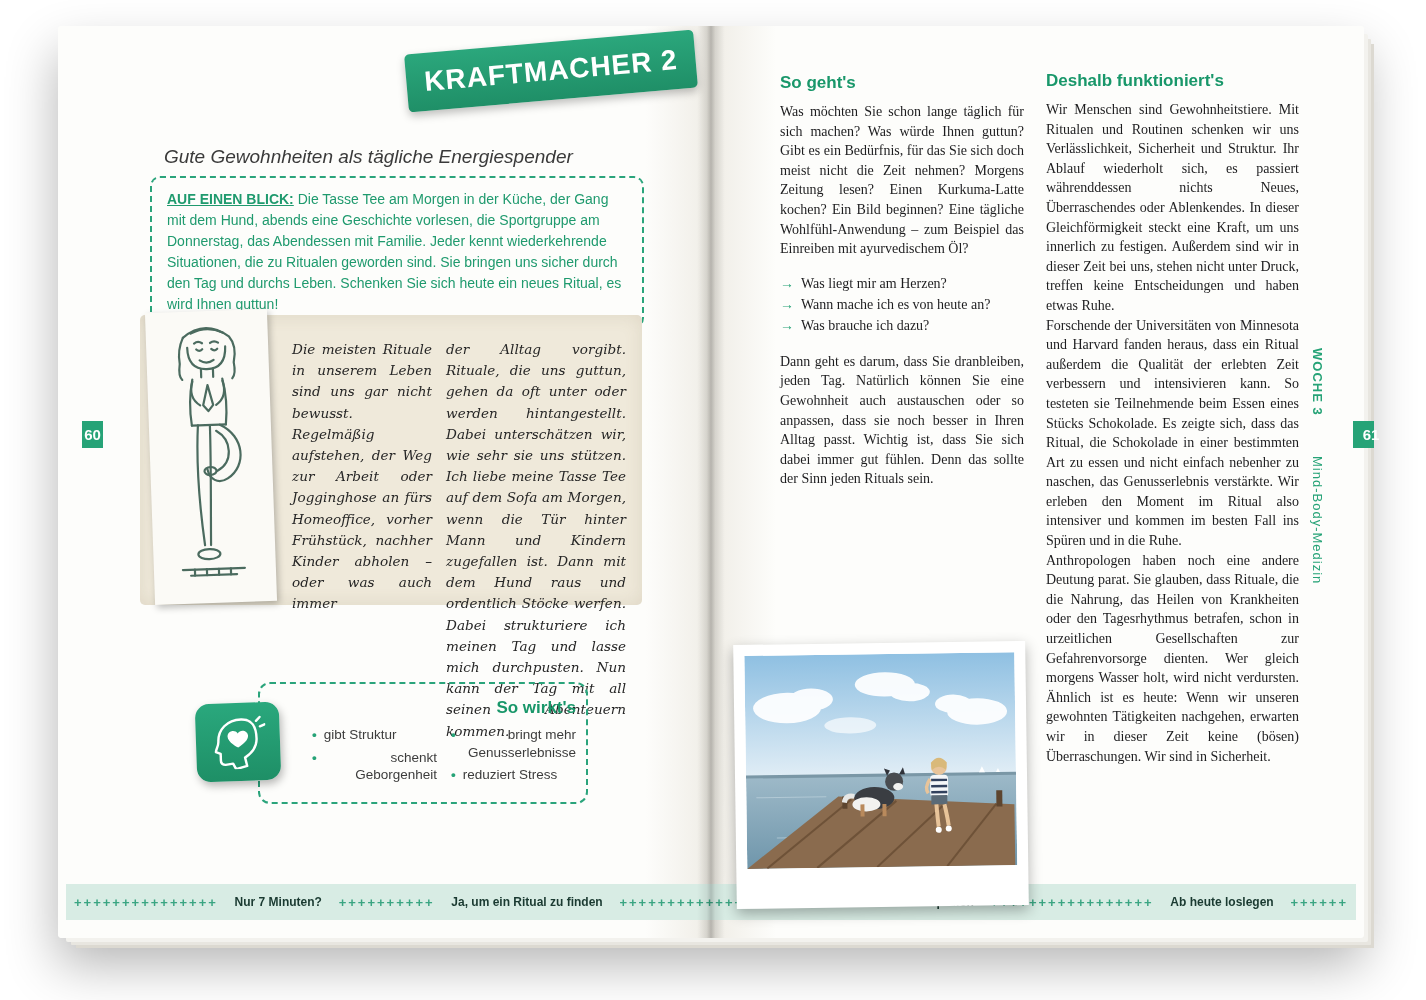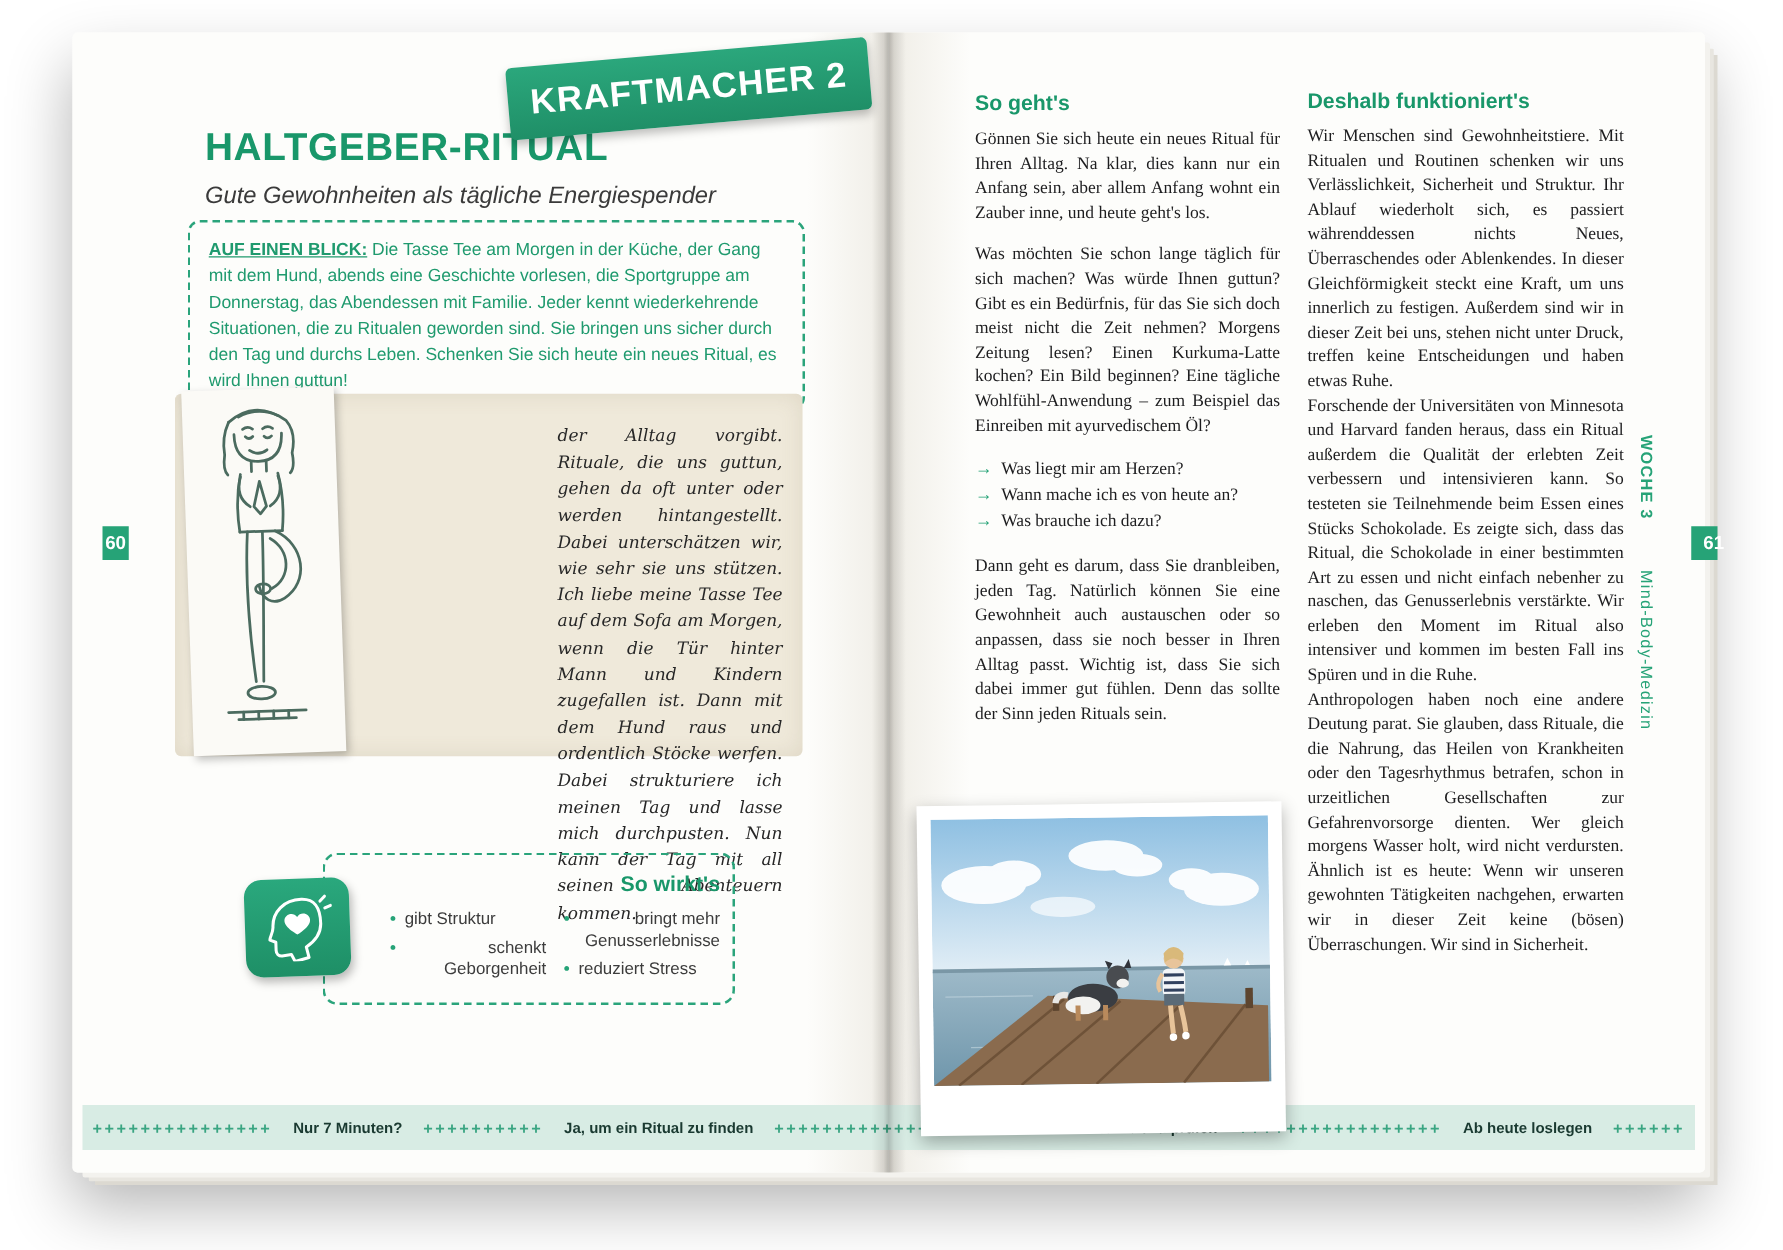--- a/index.html
+++ b/index.html
@@ -152,21 +152,20 @@
       <span class="plus">+++++++++++++++++</span>
       <span class="seg">Ab heute loslegen</span>
       <span class="plus">++++++</span>
     </div>
   </div>
 
   <div class="ribbon">
     <span>KRAFTMACHER 2</span>
   </div>
 
-  <h1 class="page-title">HALTGEBER-RITUAL</h1>
   <div class="page-subtitle">Gute Gewohnheiten als tägliche Energiespender</div>
 
   <div class="glance-box">
     <p><strong>AUF EINEN BLICK:</strong><span> Die Tasse Tee am Morgen in der Küche, der Gang mit dem Hund, abends eine Geschichte vorlesen, die Sportgruppe am Donnerstag, das Abendessen mit Familie. Jeder kennt wiederkehrende Situationen, die zu Ritualen geworden sind. Sie bringen uns sicher durch den Tag und durchs Leben. Schenken Sie sich heute ein neues Ritual, es wird Ihnen guttun!</span></p>
   </div>
 
   <div class="page-tab tab-60">60</div>
 
   <div class="note-box">
     <div class="figure-card">
@@ -203,20 +202,21 @@
         <ellipse cx="53" cy="154" rx="6" ry="4"></ellipse>
 
         <path d="M22,252 H84"></path>
           <path d="M30,258 H76"></path>
         <path d="M34,252 V258"></path>
           <path d="M46,252 V258"></path>
           <path d="M58,252 V258"></path>
           <path d="M70,252 V258"></path>
       </svg>
     </div>
+    <div class="note-col note-col-1">Die meisten Rituale in unserem Leben sind uns gar nicht bewusst. Regelmäßig aufstehen, der Weg zur Arbeit oder Jogginghose an fürs Homeoffice, vorher Frühstück, nachher Kinder abholen – oder was auch immer</div>
     <div class="note-col note-col-2">der Alltag vorgibt. Rituale, die uns guttun, gehen da oft unter oder werden hintangestellt. Dabei unterschätzen wir, wie sehr sie uns stützen. Ich liebe meine Tasse Tee auf dem Sofa am Morgen, wenn die Tür hinter Mann und Kindern zugefallen ist. Dann mit dem Hund raus und ordentlich Stöcke werfen. Dabei strukturiere ich meinen Tag und lasse mich durchpusten. Nun kann der Tag mit all seinen Abenteuern kommen.</div>
   </div>
 
   <div class="effects-icon">
     <svg width="56" height="54" viewBox="0 0 60 56" fill="none" stroke="#ffffff" stroke-width="2.6" stroke-linecap="round" stroke-linejoin="round">
       <path d="M34,4 C19,4 9,14 9,27 c0,5 -3,8 -3,11 l5,2 v7 c0,3 2,5 5,5 l8,-1 l3,6 l12,-3 l-2,-9 c8,-5 13,-12 13,-20 C50,12 46,4 34,4 Z"></path>
       <path d="M30,19 c-3,-5 -11,-3 -11,3 c0,6 11,12 11,12 c0,0 11,-6 11,-12 c0,-6 -8,-8 -11,-3 Z" fill="#ffffff" stroke="none"></path>
       <path d="M50,6 l4,-4"></path>
         <path d="M54,12 l5,-2"></path>
     </svg>
@@ -245,21 +245,20 @@
             <span>reduziert Stress</span>
           </div>
       </div>
     </div>
   </div>
 
   <div class="page page-right"></div>
 
   <div class="col col-how">
     <div class="col-heading">So geht's</div>
-    <p>Gönnen Sie sich heute ein neues Ritual für Ihren Alltag. Na klar, dies kann nur ein Anfang sein, aber allem Anfang wohnt ein Zauber inne, und heute geht's los.</p>
     <p>Was möchten Sie schon lange täglich für sich machen? Was würde Ihnen guttun? Gibt es ein Bedürfnis, für das Sie sich doch meist nicht die Zeit nehmen? Morgens Zeitung lesen? Einen Kurkuma-Latte kochen? Ein Bild beginnen? Eine tägliche Wohlfühl-Anwendung – zum Beispiel das Einreiben mit ayurvedischem Öl?</p>
     <ul class="q-list">
       <li>
           <span class="arrow">→</span>
           <span>Was liegt mir am Herzen?</span>
         </li>
       <li>
           <span class="arrow">→</span>
           <span>Wann mache ich es von heute an?</span>
         </li>

